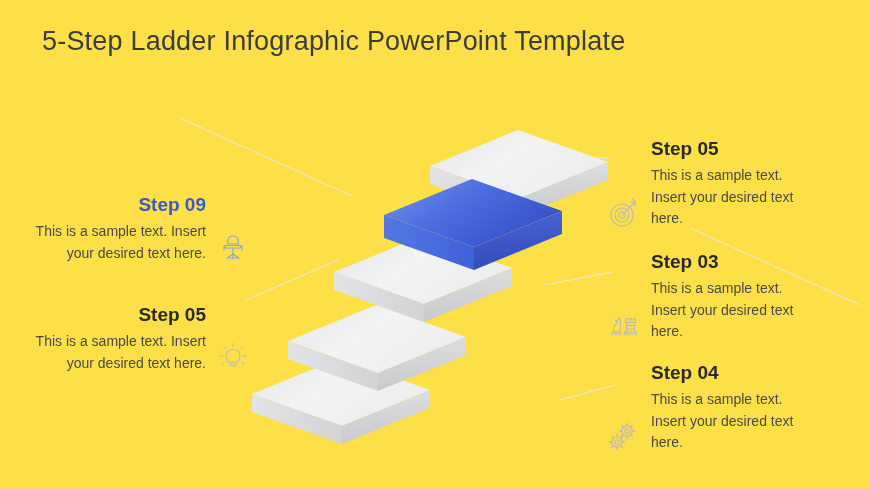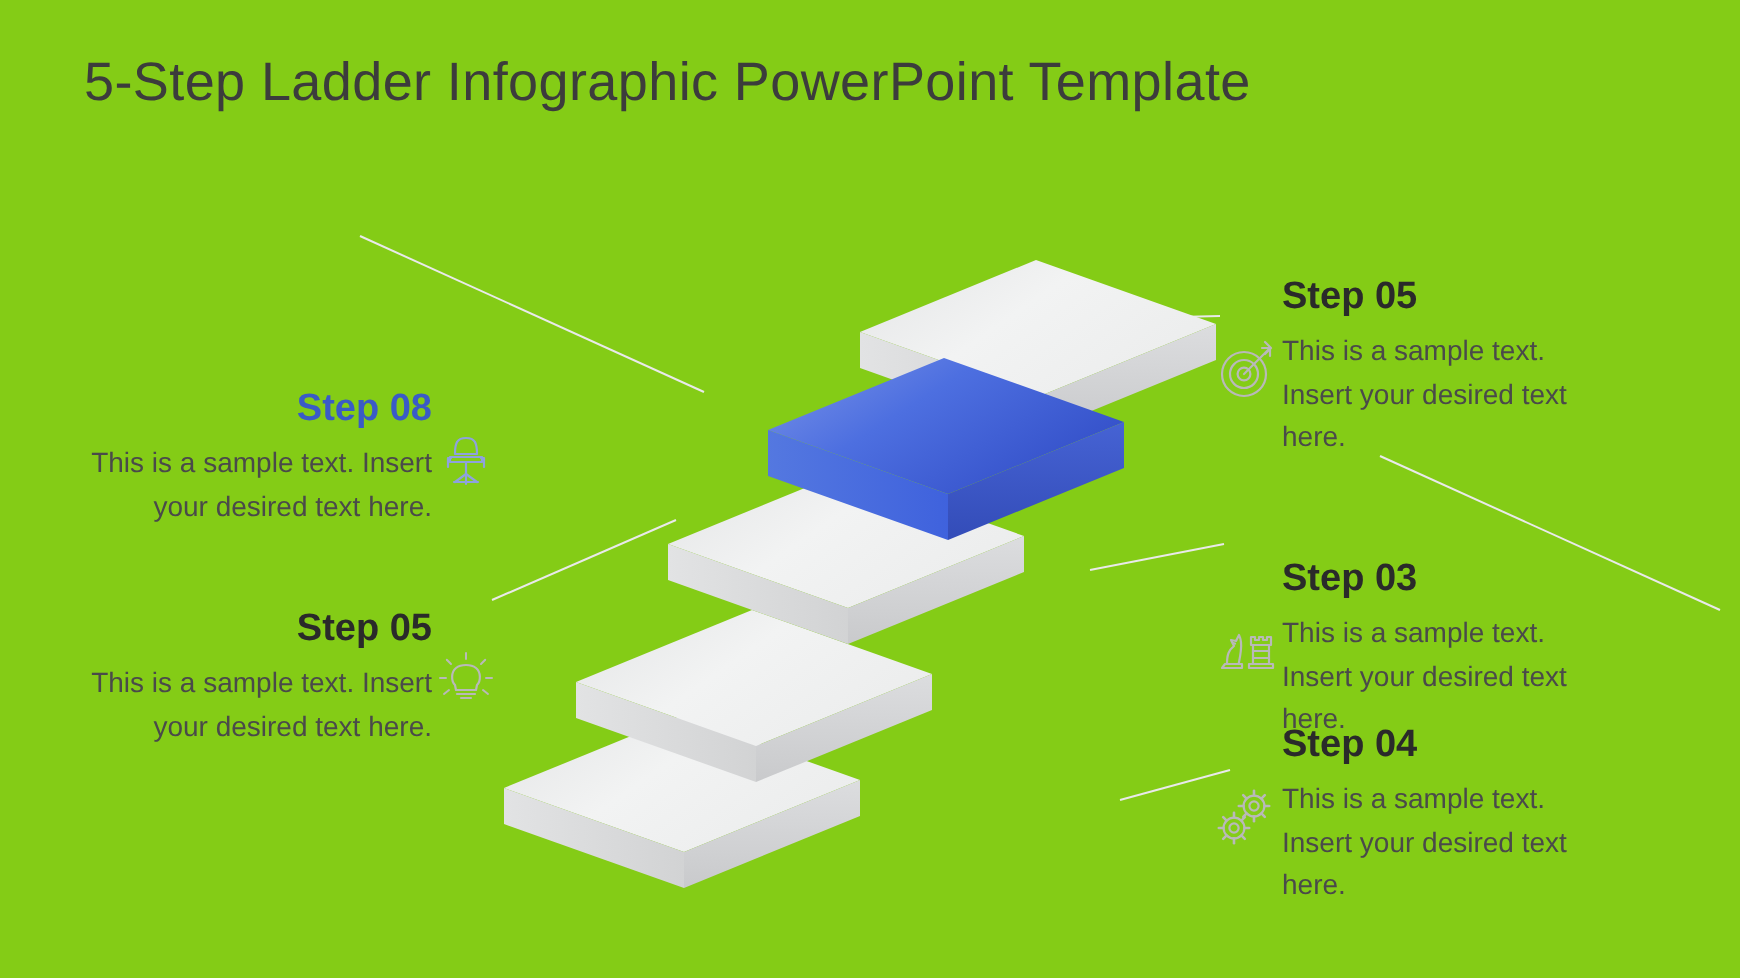--- a/index.html
+++ b/index.html
@@ -14,21 +14,21 @@
     font-family: "Liberation Sans", sans-serif;
     position: relative;
     color: #3f3f3f;
   }
 
   #slide {
     position: absolute;
     left: 0; top: 0;
     width: 870px;
     height: 489px;
-    background: #84cc16;
+    background: #fde047;
     overflow: hidden;
   }
 
   
   #title {
     position: absolute;
     left: 42px;
     top: 26px;
     font-size: 27px;
     font-weight: 400;
@@ -54,21 +54,22 @@
     top: 212px;
     width: 260px;
     height: 58px;
     pointer-events: none;
   }
 
   
   .step-block {
     position: absolute;
     display: flex;
-    align-items: center;
+    align-items: flex-end;
+    gap: 10px;
   }
   .step-block.right { flex-direction: row; }
   .step-block.left  { flex-direction: row-reverse; }
 
   .step-icon {
     width: 34px;
     height: 34px;
     flex: 0 0 34px;
     margin-top: 2px;
   }
@@ -90,21 +91,21 @@
   .step-desc {
     font-size: 14px;
     line-height: 1.55;
     color: #4a4a4a;
     width: 168px;
   }
   .step-block.left .step-desc { width: 172px; }
 
   
   #step05 { left: 607px; top: 138px; }
-  #step03 { left: 607px; top: 251px; margin-top: 28px; }
+  #step03 { left: 607px; top: 251px; }
   #step01 { left: 607px; top: 362px; }
   #step04 { right: 620px; top: 194px; }
   #step02 { right: 620px; top: 304px; }
 </style>
 </head>
 <body>
 
 <div id="slide">
 
   <div id="title">5-Step Ladder Infographic PowerPoint Template</div>
@@ -270,21 +271,21 @@
         <path d="M9.5 16 L8 16 L8 20.5"></path>
         <path d="M24.5 16 L26 16 L26 20.5"></path>
         <line x1="17" y1="18" x2="17" y2="24"></line>
         <line x1="11" y1="28" x2="23" y2="28"></line>
         <line x1="17" y1="24" x2="11.5" y2="28"></line>
         <line x1="17" y1="24" x2="22.5" y2="28"></line>
         <line x1="17" y1="24" x2="17" y2="29"></line>
       </svg>
     </div>
     <div class="step-text">
-      <div class="step-title">Step 08</div>
+      <div class="step-title">Step 09</div>
       <div class="step-desc">This is a sample text. Insert your desired text here.</div>
     </div>
   </div>
 
   <div class="step-block left" id="step02">
     <div class="step-icon">
       <svg viewBox="0 0 34 34" fill="none" stroke="#b9b9b9" stroke-width="1.1" stroke-linecap="round" stroke-linejoin="round">
         <path d="M11.5 19.5 C9.5 17.5 9.5 13 12 11 C14.5 9 19.5 9 22 11
                  C24.5 13 24.5 17.5 22.5 19.5 L22 22 L12 22 Z"></path>
         <line x1="12.5" y1="24" x2="21.5" y2="24"></line>

